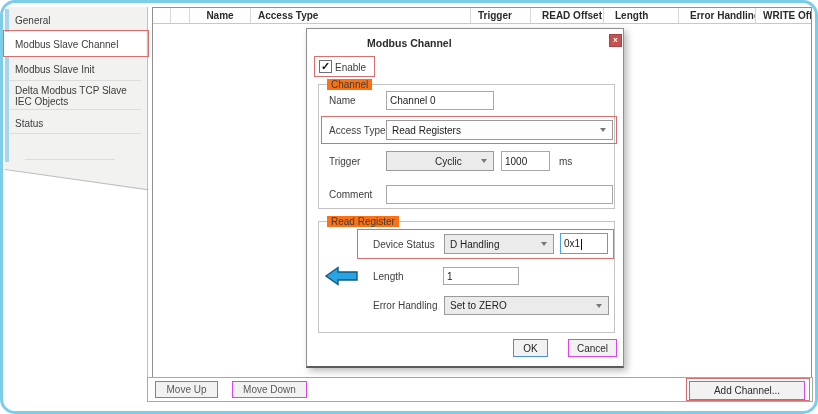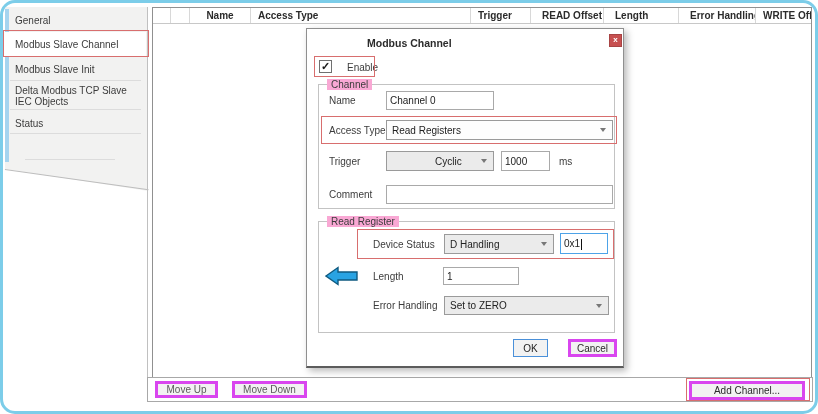--- a/index.html
+++ b/index.html
@@ -52,38 +52,38 @@
   .th.c7{width:77px;padding-left:11px;}
   .th.c8{flex:1;border-right:none;}
 
   
   .footer{
     left:144px;top:374px;width:666px;height:25px;
     border:1px solid #a8a8a8;background:#fff;
   }
   .btn{
     position:absolute;font-size:10px;color:#5a5a5a;
-    background:#f2f2f2;border:3px solid #d946ef;
+    background:#f2f2f2;border:1px solid #d946ef;
     display:flex;align-items:center;justify-content:center;cursor:default;
   }
 
   
   .dialog{
     left:303px;top:25px;width:318px;height:340px;background:#fff;
     border:1px solid #8f8f8f;border-bottom:2px solid #5c5c5c;
     box-shadow:3px 3px 7px rgba(0,0,0,.28);z-index:10;
   }
   .dlg-title{left:13px;top:8px;font-size:10.5px;font-weight:600;color:#2b2b2b;padding-left:47px;}
   .dlg-close{
     left:302px;top:5px;width:13px;height:13px;background:#c75050;border:1px solid #a84444;
     color:#fff;font-size:8px;line-height:10px;text-align:center;font-weight:bold;cursor:default;
   }
   .group{border:1px solid #c3c3c3;}
   .legend{
-    position:absolute;top:-6px;left:8px;background:#f9a8d4;padding:0 4px;
+    position:absolute;top:-6px;left:8px;background:#f97316;padding:0 4px;
     font-size:10px;color:#3c3c3c;line-height:11px;
   }
   .flabel{font-size:10px;color:#3c3c3c;}
   .tinput{
     position:absolute;font-size:10px;color:#222;background:#fff;
     border:1px solid #a9a9a9;padding:0 3px;font-family:"Liberation Sans",sans-serif;
   }
   .combo{
     position:absolute;font-size:10px;color:#222;border:1px solid #9a9a9a;
     display:flex;align-items:center;padding-left:5px;cursor:default;
@@ -158,21 +158,21 @@
   </div>
   <div class="abs ann" style="left:683px;top:375px;width:124px;height:23px;"></div>
 
   <div class="abs dialog">
     <div class="abs dlg-title">Modbus Channel</div>
     <div class="abs dlg-close">x</div>
 
     <div class="abs checkbox">
       <span>✓</span>
     </div>
-    <div class="abs flabel" style="left:40px;top:33px;">Enable</div>
+    <div class="abs flabel" style="left:28px;top:33px;">Enable</div>
     <div class="abs ann" style="left:7px;top:27px;width:61px;height:21px;"></div>
 
     <div class="abs group" style="left:11px;top:55px;width:297px;height:125px;">
       <span class="legend">Channel</span>
     </div>
 
     <div class="abs flabel" style="left:22px;top:66px;">Name</div>
     <input class="tinput" style="left: 79px; top: 62px; width: 108px; height: 19px;" value="Channel 0">
 
     <div class="abs flabel" style="left:22px;top:96px;">Access Type</div>

